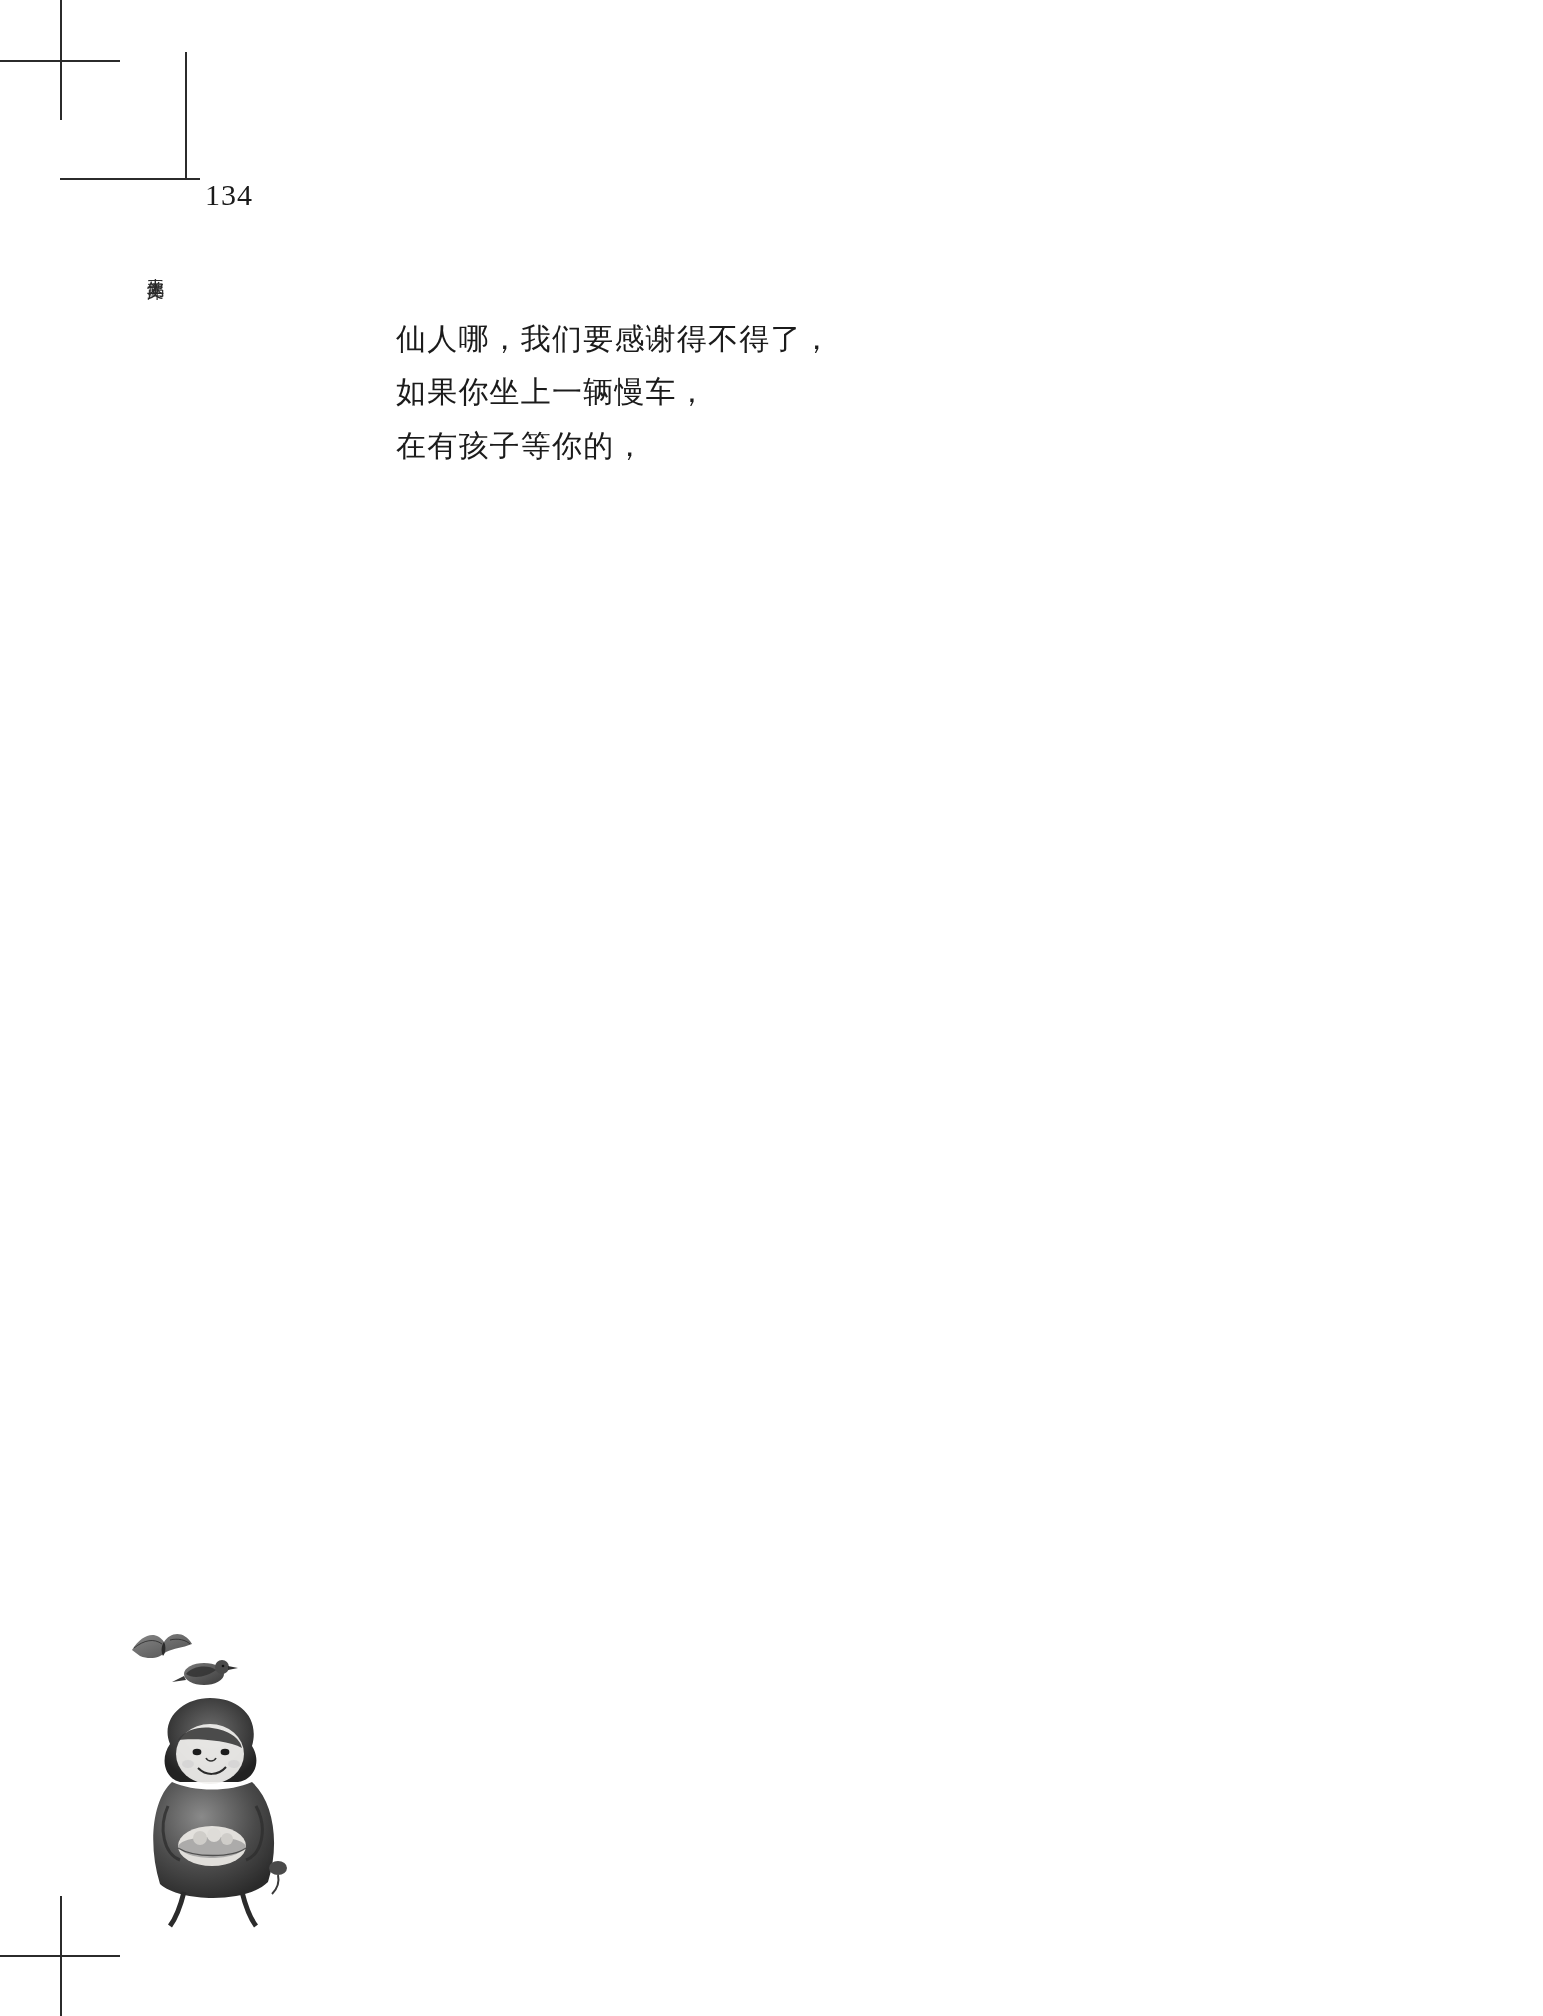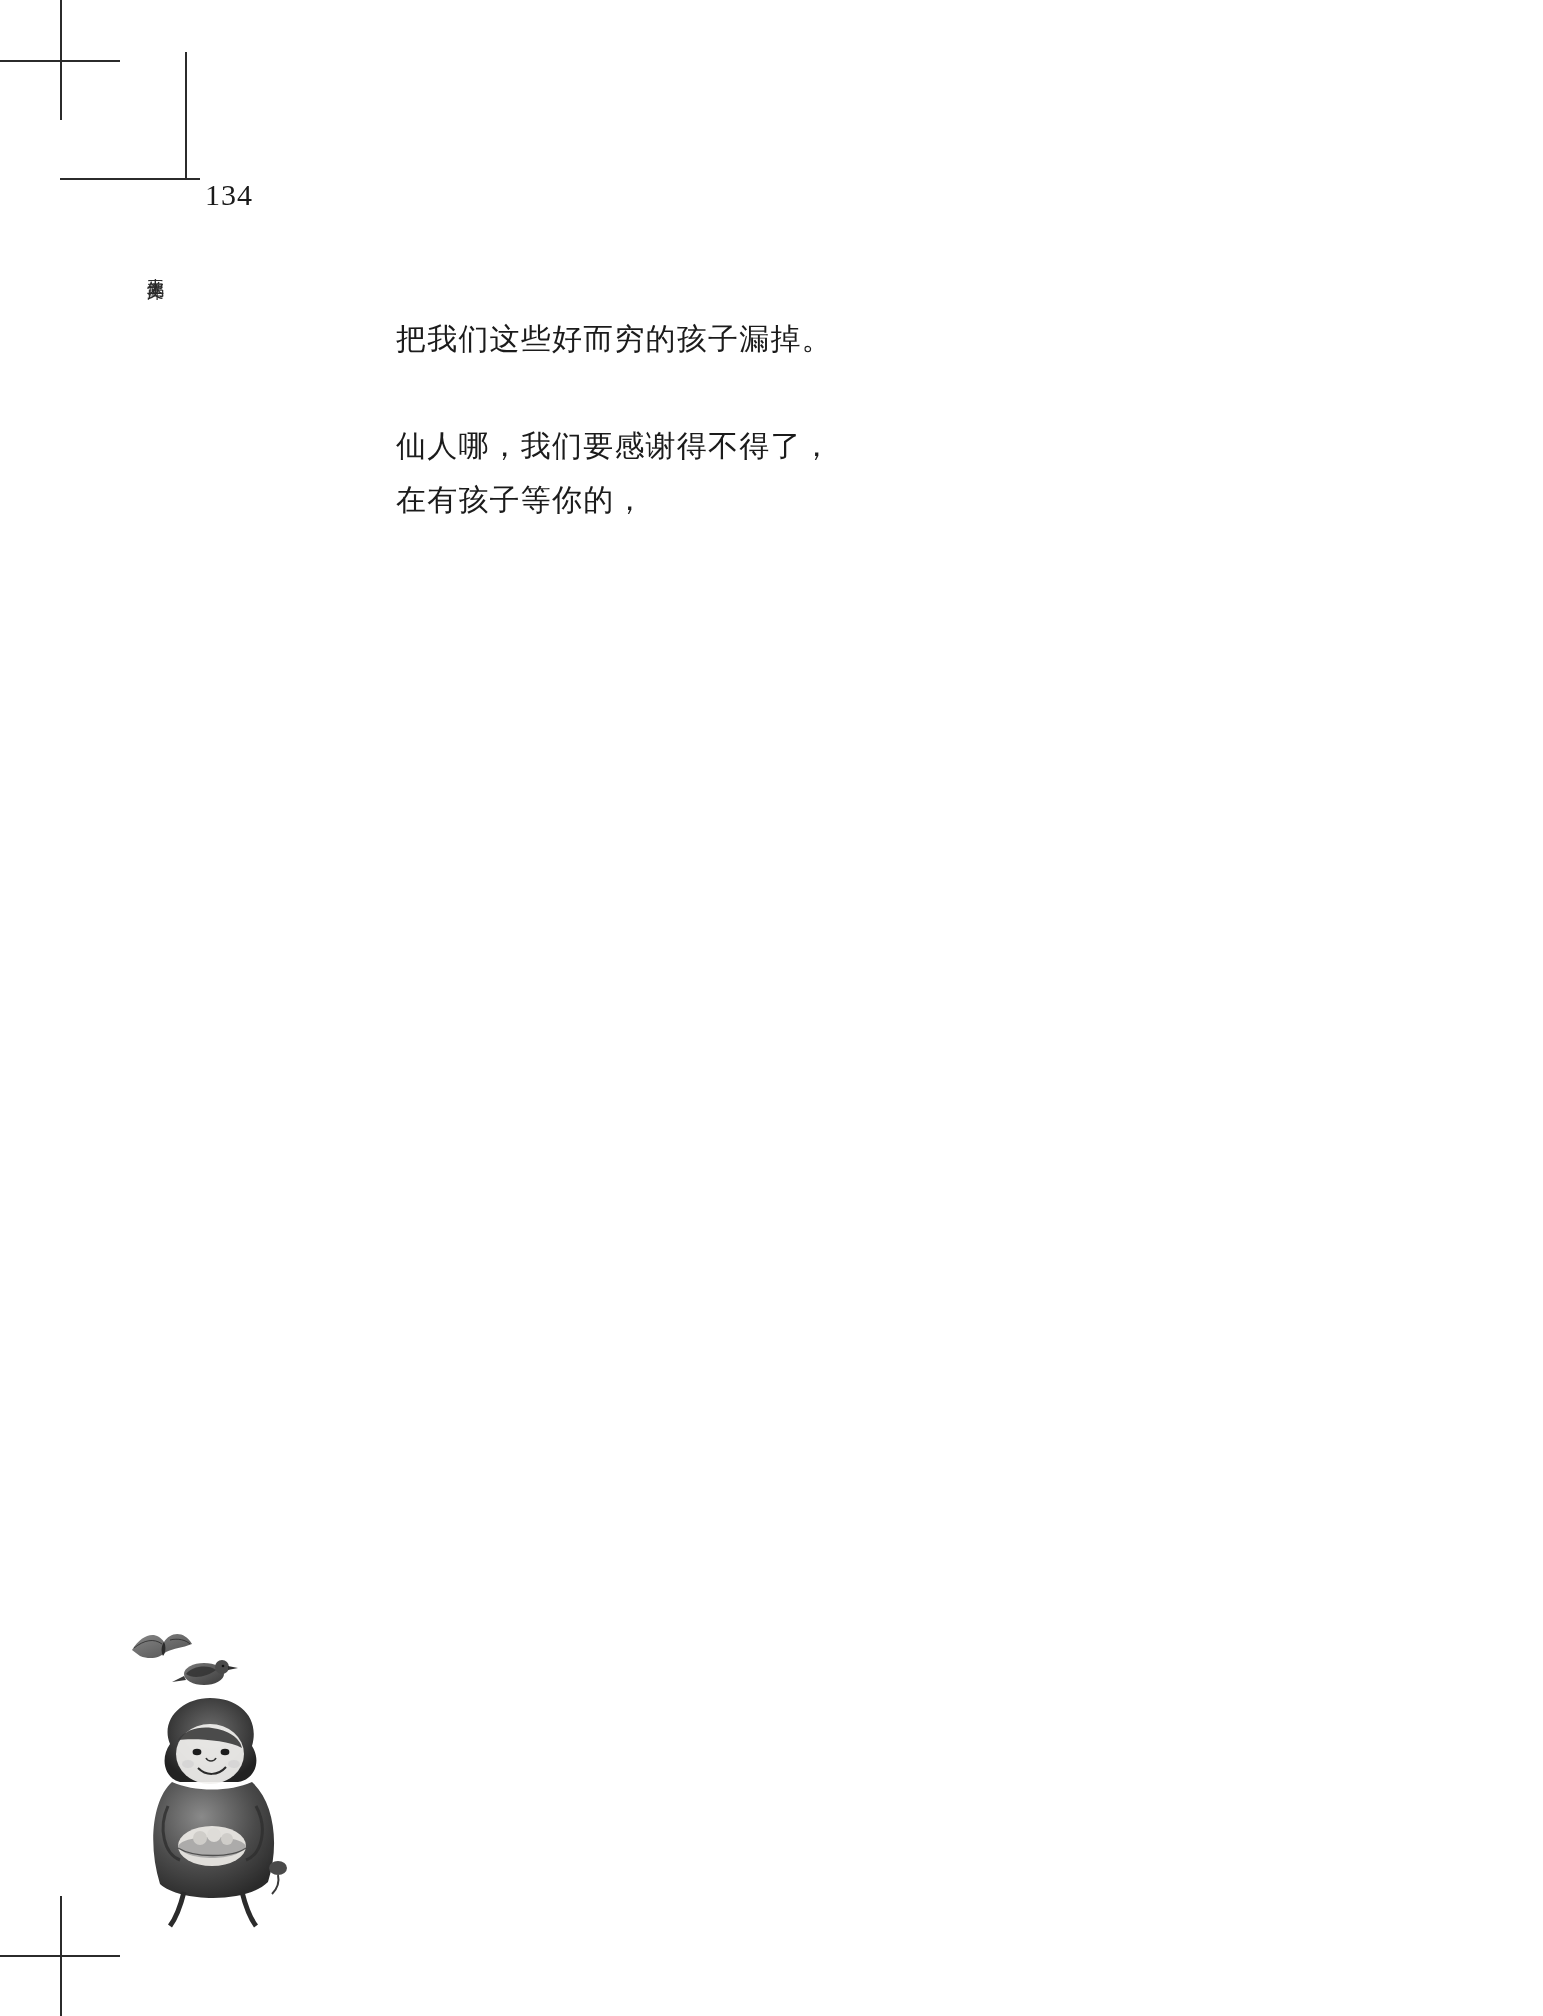--- a/index.html
+++ b/index.html
@@ -135,26 +135,24 @@
     <div class="h h1"></div>
     <div class="v v1"></div>
   </div>
 
   <div class="folio">134</div>
 
   <div class="series-label">大王鸽文库</div>
 
   <div class="poem">
 
-    <div class="stanza">
-      <div class="line">把我们这些好而穷的孩子漏掉。</div>
-    </div>
 
     <div class="stanza">
       <div class="line">仙人哪，我们要感谢得不得了，</div>
+      <div class="line">如果你坐上一辆慢车，</div>
       <div class="line">在有孩子等你的，</div>
     </div>
 
   </div>
 
   <div class="illus">
     <svg width="230" height="320" viewBox="0 0 230 320" xmlns="http://www.w3.org/2000/svg" aria-hidden="true">
       <defs>
         <radialGradient id="hairG" cx="50%" cy="40%" r="60%">
           <stop offset="0%" stop-color="#6e6e6e"></stop>

